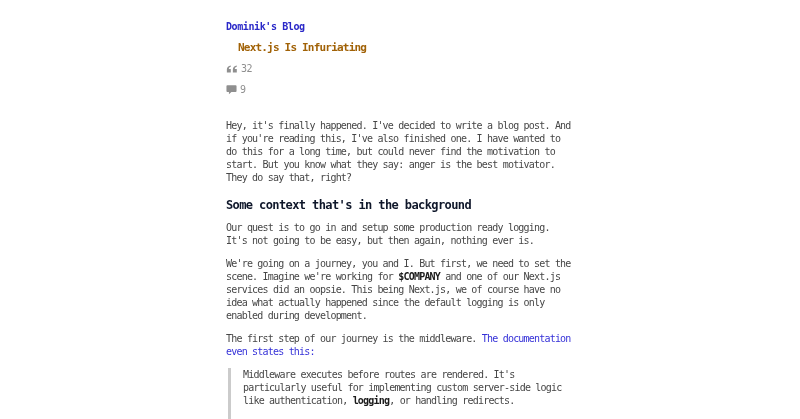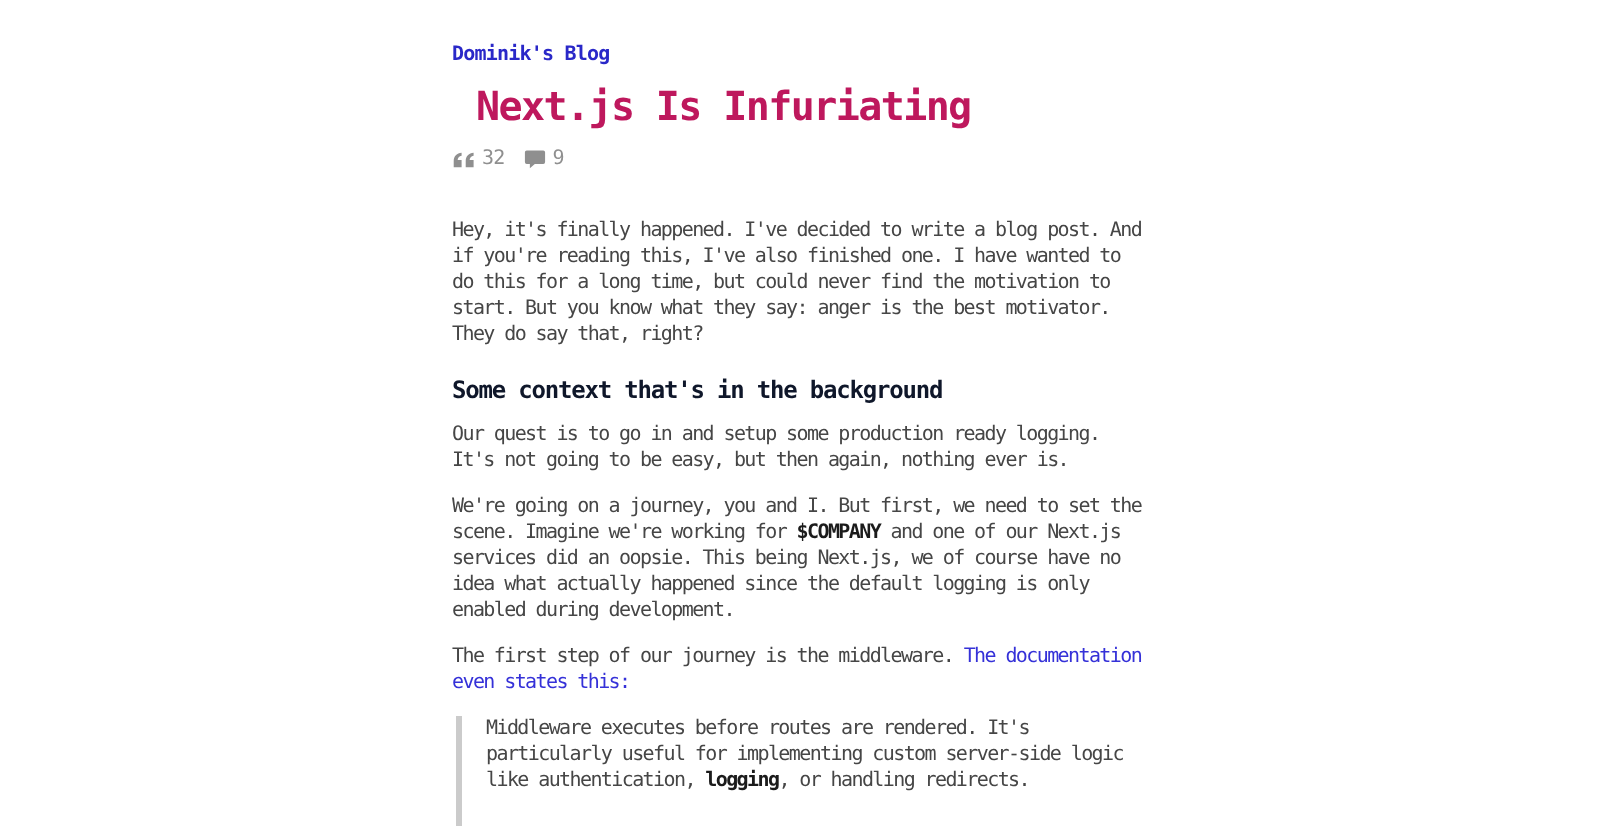--- a/index.html
+++ b/index.html
@@ -22,42 +22,43 @@
     font-size: 10px;
     font-weight: bold;
     letter-spacing: -0.4px;
     color: #2a28c8;
     text-decoration: none;
     cursor: pointer;
     text-align: center;
   }
   .post-title {
     margin: 7px 0 9px 0;
-    font-size: 20px;
+    font-size: 11px;
     font-weight: bold;
     letter-spacing: -0.8px;
-    color: #be185d;
+    color: #a16207;
     padding-left: 12px;
   }
   .byline {
     display: flex;
     justify-content: space-between;
     align-items: center;
     font-size: 10px;
     letter-spacing: -0.4px;
     color: #9c9c9c;
     margin-bottom: 24px;
   }
   .byline .meta span { color: #9c9c9c; }
   .byline .sep { margin: 0 4px; color: #c0c0c0; }
   .stats {
     display: flex;
-    align-items: flex-end;
+    align-items: flex-start;
     gap: 10px;
     color: #8f8f8f;
+    flex-direction: column;
   }
   .stat {
     display: flex;
     align-items: center;
     gap: 3px;
     cursor: pointer;
   }
   .stat svg { display: block; fill: #8f8f8f; }
   .article p {
     margin: 0 0 10px 0;

